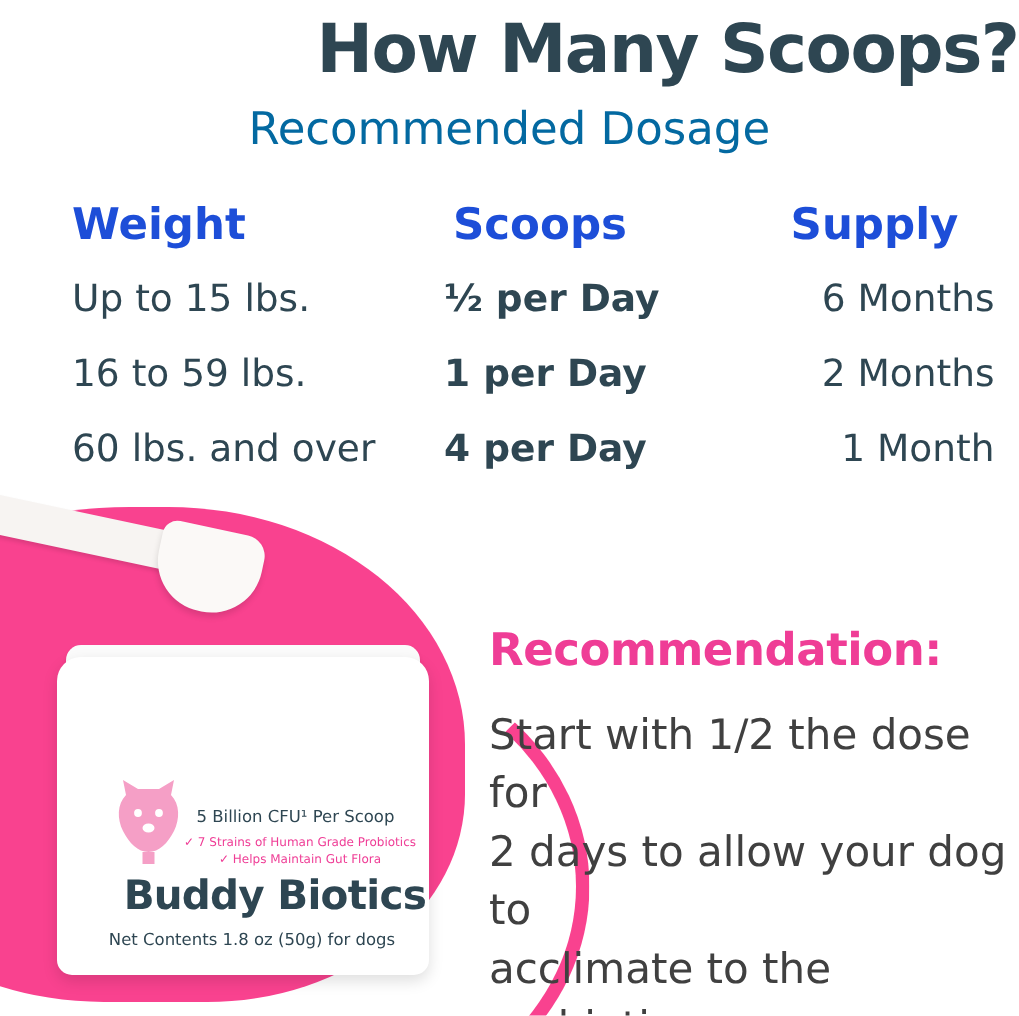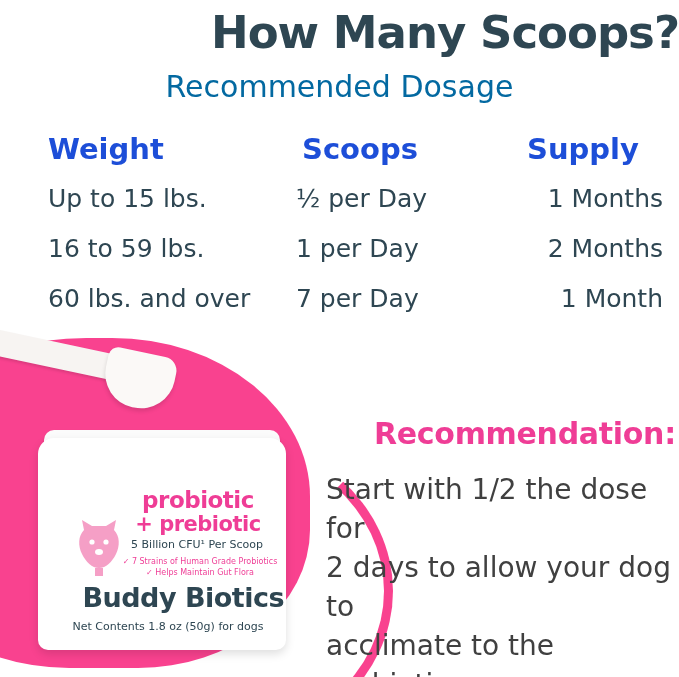--- a/index.html
+++ b/index.html
@@ -50,21 +50,21 @@
     position: absolute;
     top: 132px;
     left: 0;
     width: 679px;
   }
   .trow {
     display: flex;
     width: 679px;
   }
   .col-weight { width: 252px; padding-left: 48px; box-sizing: border-box; }
-  .col-scoops { width: 235px; box-sizing: border-box; padding-left: 44px;}
+  .col-scoops { width: 235px; box-sizing: border-box; padding-left: 44px; font-weight: bold;}
   .col-supply { width: 192px; box-sizing: border-box; text-align: right; padding-right: 16px;}
 
   .hdr {
     font-weight: bold;
     font-size: 29px;
     color: #1d4ed8;
     letter-spacing: 0px;
   }
   .hdr.col-weight { padding-left: 48px; }
   .hdr.col-scoops { padding-left: 50px; }
@@ -208,21 +208,20 @@
 
   
   .rec-title {
     position: absolute;
     left: 326px;
     top: 416px;
     font-size: 30px;
     font-weight: bold;
     color: #ef3d96;
     letter-spacing: -0.3px;
-    margin-left: 48px;
   }
   .rec-body {
     position: absolute;
     left: 326px;
     top: 470px;
     width: 350px;
     font-size: 28px;
     line-height: 39px;
     color: #404040;
   }
@@ -239,30 +238,30 @@
     <div class="trow">
       <div class="hdr col-weight">Weight</div>
       <div class="hdr col-scoops">Scoops</div>
       <div class="hdr col-supply">Supply</div>
     </div>
 
     <div class="row-body">
       <div class="trow">
         <div class="cell col-weight">Up to 15 lbs.</div>
         <div class="cell col-scoops">½ per Day</div>
-        <div class="cell col-supply">1 Months</div>
+        <div class="cell col-supply">6 Months</div>
       </div>
       <div class="trow">
         <div class="cell col-weight">16 to 59 lbs.</div>
         <div class="cell col-scoops">1  per Day</div>
         <div class="cell col-supply">2 Months</div>
       </div>
       <div class="trow">
         <div class="cell col-weight">60 lbs. and over</div>
-        <div class="cell col-scoops">7 per Day</div>
+        <div class="cell col-scoops">4 per Day</div>
         <div class="cell col-supply">1 Month</div>
       </div>
     </div>
   </div>
 
   <div class="pink-arc"></div>
   <div class="pink-blob"></div>
 
   <div class="scoop-handle"></div>
   <div class="scoop-bowl"></div>
@@ -273,24 +272,20 @@
   </div>
 
   <svg class="dog-icon" viewBox="0 0 46 56">
     <path d="M8 10 L6 0 L16 6 L30 6 L40 0 L38 10 C44 16 44 26 40 34 C36 42 30 48 23 48 C16 48 10 42 6 34 C2 26 2 16 8 10 Z" fill="#f59fc6"></path>
     <circle cx="16" cy="22" r="2.6" fill="#ffffff"></circle>
     <circle cx="30" cy="22" r="2.6" fill="#ffffff"></circle>
     <ellipse cx="23" cy="32" rx="4" ry="3" fill="#ffffff"></ellipse>
     <rect x="19" y="48" width="8" height="8" fill="#f59fc6"></rect>
   </svg>
 
-  <div class="jar-label-main">
-    <div>probiotic</div>
-    <div class="plus">+ prebiotic</div>
-  </div>
   <div class="jar-cfu">5 Billion CFU¹ Per Scoop</div>
   <div class="jar-bullets">
     <div>✓ 7 Strains of Human Grade Probiotics</div>
     <div>✓ Helps Maintain Gut Flora</div>
   </div>
   <div class="jar-brand">Buddy Biotics</div>
   <div class="jar-net">Net Contents 1.8 oz (50g) for dogs</div>
 
   <div class="rec-title">Recommendation:</div>
   <div class="rec-body">

